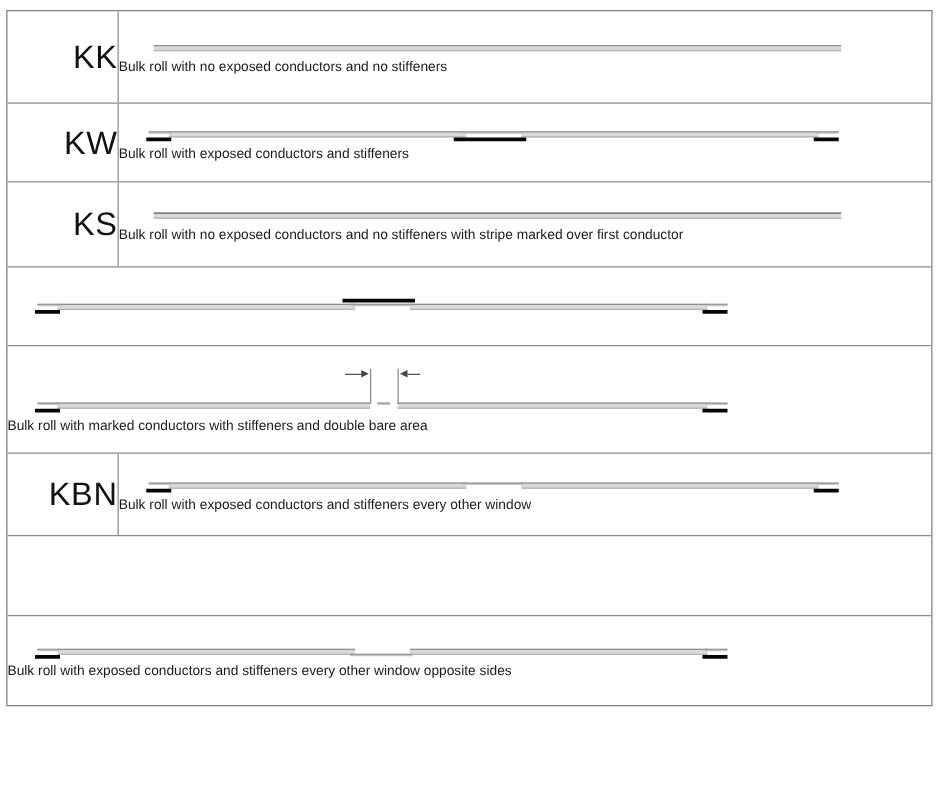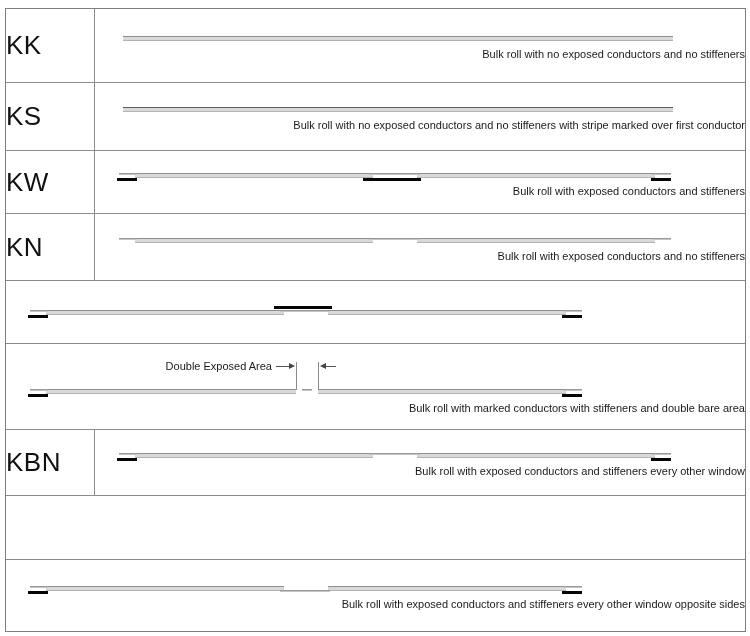--- a/index.html
+++ b/index.html
@@ -1,25 +1,25 @@
 <!DOCTYPE html>
 <html><head>
 <meta charset="utf-8">
 <style>
   html,body{margin:0;padding:0;background:#ffffff;}
   body{width:750px;height:636px;position:relative;font-family:"Liberation Sans","DejaVu Sans",sans-serif;color:#1a1a1a;}
   .table{position:absolute;left:5px;top:8px;width:739px;border:1px solid #7f7f7f;background:#ffffff;}
   .row{display:flex;box-sizing:border-box;border-bottom:1px solid #8c8c8c;}
   .row:last-child{border-bottom:none;}
-  .code-cell{width:88px;flex:0 0 88px;border-right:1px solid #8c8c8c;display:flex;align-items:center;justify-content:flex-start;}
+  .code-cell{width:88px;flex:0 0 88px;border-right:1px solid #8c8c8c;display:flex;align-items:center;justify-content:flex-end;}
   .code{font-size:26px;letter-spacing:0.5px;color:#111;}
   .diagram-cell{flex:1;display:flex;flex-direction:column;justify-content:center;position:relative;overflow:hidden;}
   .strip{position:relative;height:14px;width:100%;}
   .strip.tall{height:40px;}
-  .caption{text-align:right;font-size:11px;margin-top:3px;color:#1a1a1a;white-space:nowrap;}
+  .caption{text-align:left;font-size:11px;margin-top:3px;color:#1a1a1a;white-space:nowrap;}
   .bar{position:absolute;height:5px;background:#d9d9d9;border-top:1px solid #8f8f8f;border-bottom:1px solid #b3b3b3;box-sizing:border-box;}
   .bar.stripe{border-top-color:#5e5e5e;}
   .cond{position:absolute;height:2px;background:#c4c4c4;border-top:1px solid #9a9a9a;box-sizing:border-box;}
   .stiff{position:absolute;height:3px;background:#050505;}
   .dim-line{position:absolute;width:1px;background:#8a8a8a;}
   .dim-label{position:absolute;font-size:11px;text-align:right;color:#1a1a1a;white-space:nowrap;}
   .arr-line{position:absolute;height:1px;background:#555;}
   .arr-head{position:absolute;width:0;height:0;border-top:3px solid transparent;border-bottom:3px solid transparent;}
   .arr-head.right{border-left:6px solid #444;}
   .arr-head.left{border-right:6px solid #444;}
@@ -33,66 +33,51 @@
       <span class="code">KK</span>
     </div>
     <div class="diagram-cell">
       <div class="strip">
           <div class="bar" style="left: 28px; width: 550px; top: 5px;"></div>
         </div>
       <div class="caption">Bulk roll with no exposed conductors and no stiffeners</div>
     </div>
   </div>
 
-  <div class="row" style="height: 68px;">
-    <div class="code-cell">
-      <span class="code">KS</span>
-    </div>
-    <div class="diagram-cell">
-      <div class="strip">
-          <div class="bar stripe" style="left: 28px; width: 550px; top: 5px;"></div>
-        </div>
-      <div class="caption">Bulk roll with no exposed conductors and no stiffeners with stripe marked over first conductor</div>
-    </div>
-  </div>
-
   <div class="row" style="height: 63px;">
     <div class="code-cell">
       <span class="code">KW</span>
     </div>
     <div class="diagram-cell">
       <div class="strip">
           <div class="bar" style="left: 40px; width: 238px; top: 5px;"></div>
           <div class="bar" style="left: 322px; width: 238px; top: 5px;"></div>
           <div class="cond" style="left: 24px; width: 18px; top: 5px;"></div>
           <div class="cond" style="left: 558px; width: 18px; top: 5px;"></div>
           <div class="cond" style="left: 274px; width: 50px; top: 5px;"></div>
           <div class="stiff" style="left: 22px; width: 20px; top: 10px;"></div>
           <div class="stiff" style="left: 556px; width: 20px; top: 10px;"></div>
           <div class="stiff" style="left: 268px; width: 58px; top: 10px;"></div>
         </div>
       <div class="caption">Bulk roll with exposed conductors and stiffeners</div>
     </div>
   </div>
 
-  <div class="row" style="height: 67px;">
+  <div class="row" style="height: 68px;">
     <div class="code-cell">
-      <span class="code">KN</span>
+      <span class="code">KS</span>
     </div>
     <div class="diagram-cell">
       <div class="strip">
-          <div class="bar" style="left: 40px; width: 238px; top: 5px;"></div>
-          <div class="bar" style="left: 322px; width: 238px; top: 5px;"></div>
-          <div class="cond" style="left: 24px; width: 18px; top: 5px;"></div>
-          <div class="cond" style="left: 558px; width: 18px; top: 5px;"></div>
-          <div class="cond" style="left: 274px; width: 50px; top: 5px;"></div>
+          <div class="bar stripe" style="left: 28px; width: 550px; top: 5px;"></div>
         </div>
-      <div class="caption">Bulk roll with exposed conductors and no stiffeners</div>
+      <div class="caption">Bulk roll with no exposed conductors and no stiffeners with stripe marked over first conductor</div>
     </div>
   </div>
+
 
   <div class="row" style="height: 63px;">
     <div class="diagram-cell">
       <div class="strip">
           <div class="bar" style="left: 40px; width: 238px; top: 5px;"></div>
           <div class="bar" style="left: 322px; width: 238px; top: 5px;"></div>
           <div class="cond" style="left: 24px; width: 18px; top: 5px;"></div>
           <div class="cond" style="left: 558px; width: 18px; top: 5px;"></div>
           <div class="cond" style="left: 274px; width: 50px; top: 5px;"></div>
           <div class="stiff" style="left: 22px; width: 20px; top: 10px;"></div>
@@ -107,21 +92,20 @@
       <div class="strip tall">
           <div class="bar" style="left: 40px; width: 250px; top: 30px;"></div>
           <div class="bar" style="left: 312px; width: 248px; top: 30px;"></div>
           <div class="cond" style="left: 24px; width: 18px; top: 30px;"></div>
           <div class="cond" style="left: 558px; width: 18px; top: 30px;"></div>
           <div class="stiff" style="left: 22px; width: 20px; top: 35px;"></div>
           <div class="stiff" style="left: 556px; width: 20px; top: 35px;"></div>
           <div class="cond" style="left: 296px; width: 10px; top: 30px;"></div>
           <div class="dim-line" style="left: 290px; top: 3px; height: 28px;"></div>
           <div class="dim-line" style="left: 312px; top: 3px; height: 28px;"></div>
-          <div class="dim-label" style="left: 0px; width: 266px; top: 1px;">Double Exposed Area</div>
           <div class="arr-line" style="left: 270px; width: 14px; top: 7px;"></div>
           <div class="arr-head right" style="left: 283px; top: 4px;"></div>
           <div class="arr-head left" style="left: 314px; top: 4px;"></div>
           <div class="arr-line" style="left: 320px; width: 10px; top: 7px;"></div>
         </div>
       <div class="caption">Bulk roll with marked conductors with stiffeners and double bare area</div>
     </div>
   </div>
 
   <div class="row" style="height: 66px;">

